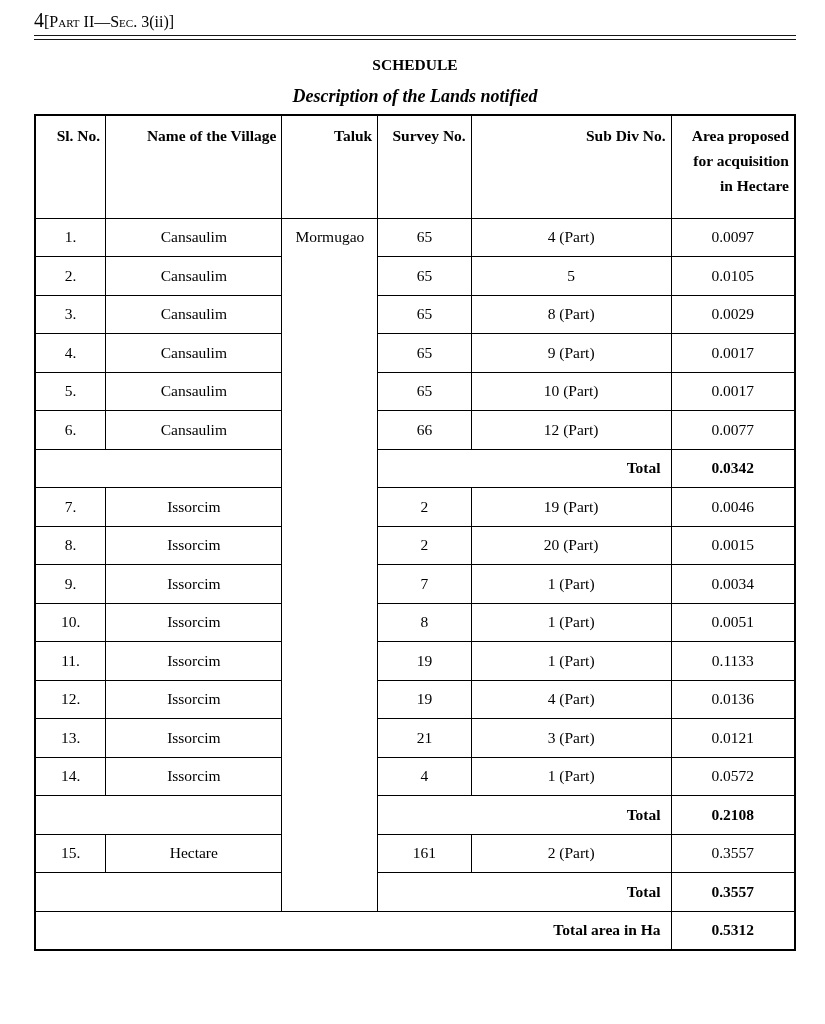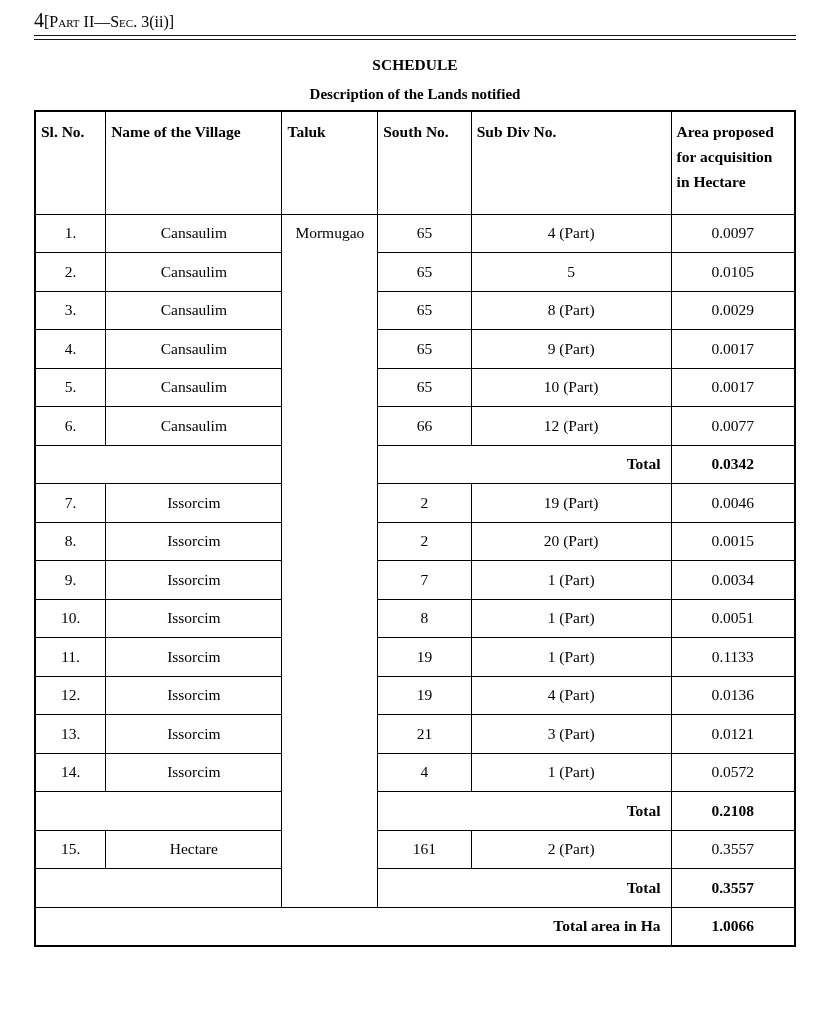--- a/index.html
+++ b/index.html
@@ -15,27 +15,27 @@
   .page-number { font-size: 20px; }
   .masthead-title { flex: 1; text-align: center; font-size: 16.5px; letter-spacing: 0.2px; }
   .part-ref { font-size: 16px; white-space: pre; }
   .smallcaps { font-variant: small-caps; }
   .double-rule { margin-top: 3px; height: 3px; border-top: 1.6px solid #151515; border-bottom: 1.6px solid #151515; }
 
   
   .schedule-heading { margin-top: 16px; text-align: center; font-weight: bold; font-size: 15.5px; }
   .intro-paragraph { margin-top: 10px; font-size: 15.8px; line-height: 1.8; }
   .district-line { margin-top: 9px; font-weight: bold; font-size: 15.8px; }
-  .table-caption { margin-top: 12px; text-align: center; font-weight: bold; font-size: 15px; }
+  .table-caption { margin-top: 12px; text-align: center; font-weight: bold; font-size: 18px; font-style: italic; }
 
   
   table { border-collapse: collapse; table-layout: fixed; width: 100%; margin-top: 7px; border: 2.5px solid #000; }
   th, td { border: 1.5px solid #000; box-sizing: border-box; }
   th {
-    font-size: 15.5px; font-weight: bold; text-align: left; vertical-align: top;
+    font-size: 15.5px; font-weight: bold; text-align: right; vertical-align: top;
     padding: 7px 5px 0 5px; height: 103px; line-height: 1.62;
   }
   td { font-size: 15.5px; text-align: center; vertical-align: middle; height: 38.5px; padding: 0 4px; }
   td.taluk-cell { vertical-align: top; padding-top: 9px; }
   td.total-label { text-align: right; font-weight: bold; padding-right: 10px; }
   td.total-value { font-weight: bold; }
 </style>
 </head>
 <body>
 
@@ -60,21 +60,21 @@
       <col style="width:12.6%">
       <col style="width:12.3%">
       <col style="width:26.3%">
       <col style="width:16.3%">
     </colgroup>
     <thead>
       <tr>
         <th>Sl. No.</th>
         <th>Name of the Village</th>
         <th>Taluk</th>
-        <th>South No.</th>
+        <th>Survey No.</th>
         <th>Sub Div No.</th>
         <th>Area proposed for acquisition in Hectare</th>
       </tr>
     </thead>
     <tbody>
         <tr>
           <td>1.</td>
           <td>Cansaulim</td>
           <td class="taluk-cell" rowspan="18">Mormugao</td>
           <td>65</td>
@@ -189,18 +189,18 @@
           <td>2 (Part)</td>
           <td>0.3557</td>
         </tr>
         <tr>
           <td colspan="2"></td>
           <td class="total-label" colspan="2">Total</td>
           <td class="total-value">0.3557</td>
         </tr>
         <tr>
           <td class="total-label" colspan="5">Total area in Ha</td>
-          <td class="total-value">1.0066</td>
+          <td class="total-value">0.5312</td>
         </tr>
       </tbody>
   </table>
 
 </div>
 
 </body></html>

